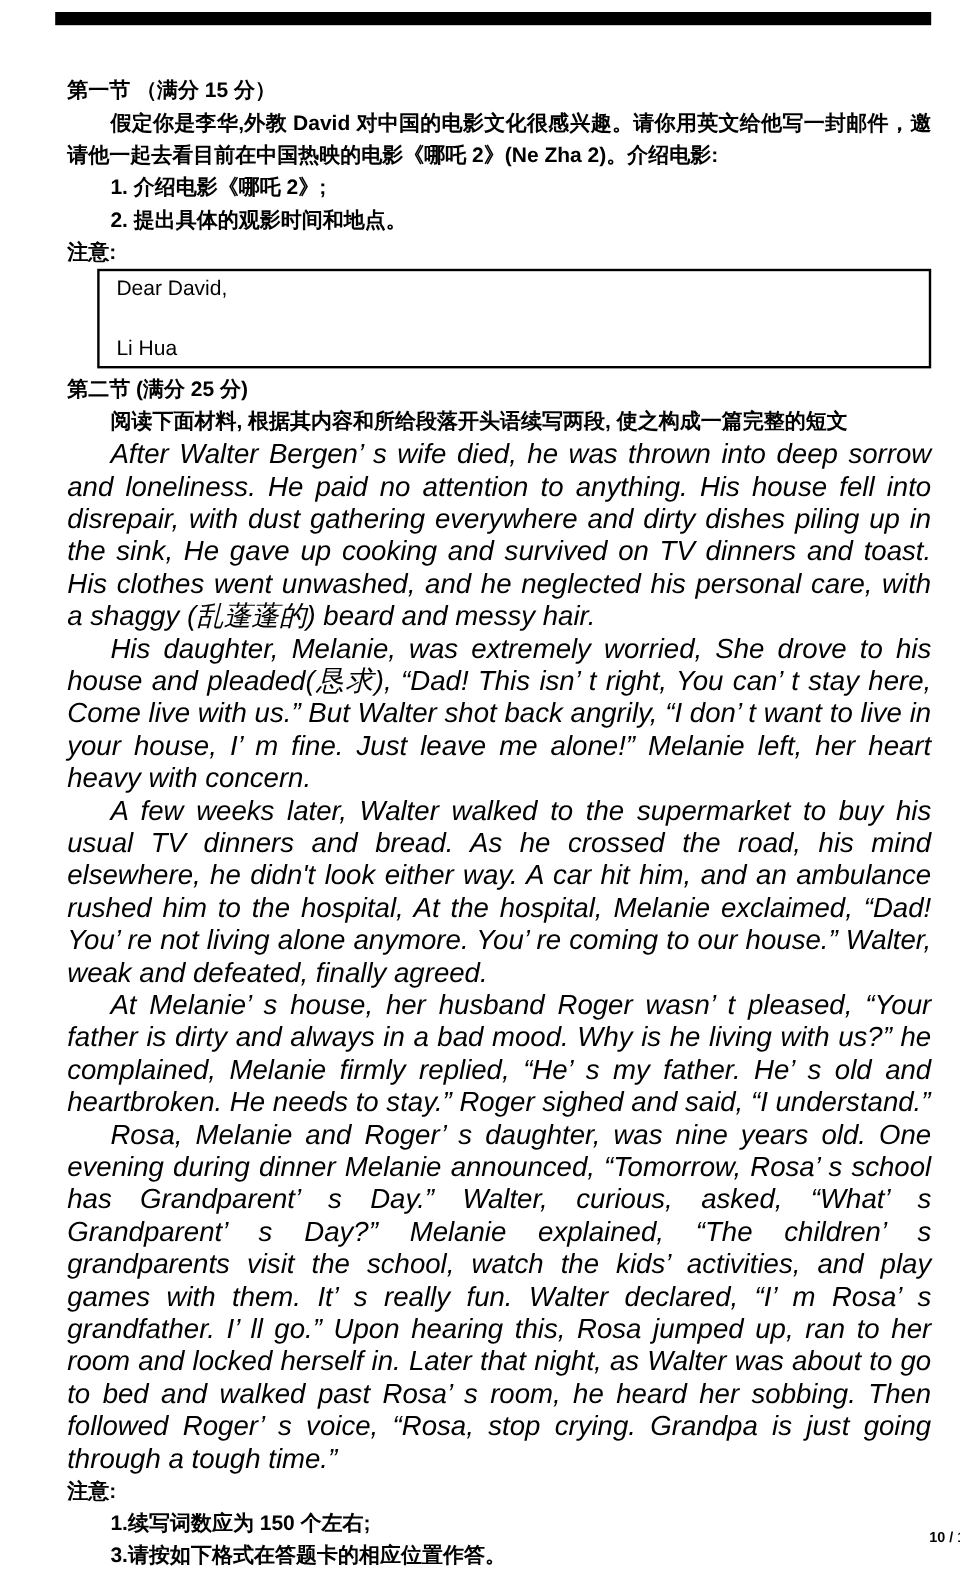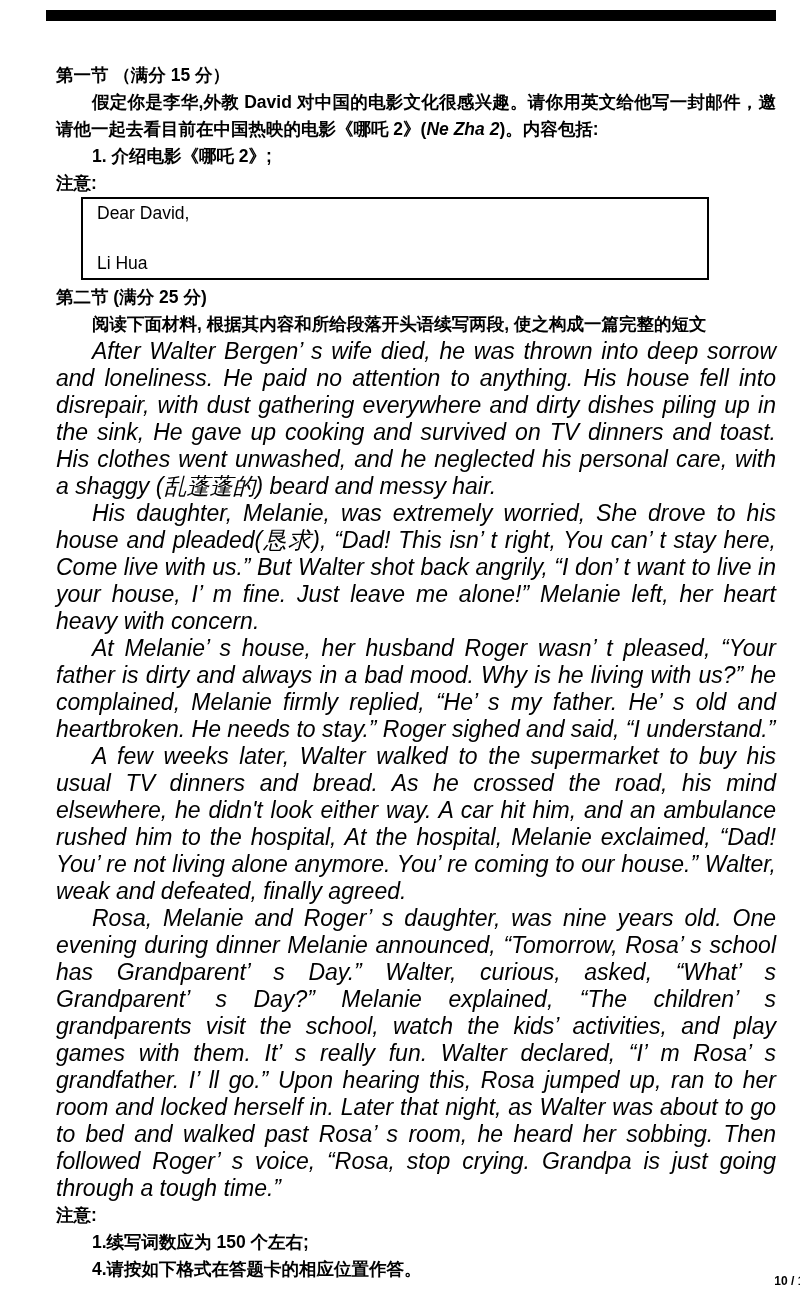--- a/index.html
+++ b/index.html
@@ -34,69 +34,70 @@
     font-style: italic;
   }
   .intro {
     font-size: 17.5px; line-height: 27px;
     text-align: justify;
     text-indent: 36px;
     font-weight: bold;
   }
   .answer-box {
     margin-left: 25px;
-    width: 628px;
+    width: 695px;
     border: 2px solid #000000;
     padding: 2px 10px 2px 14px;
   }
   .answer-box .boxline {
     font-size: 17.5px; line-height: 25px;
     font-weight: 400;
   }
   .sec2-heading { margin-top: 4px; }
   .footer {
     position: absolute;
     top: 1268px; left: 0;
     width: 800px;
     text-align: right;
     font-size: 12px;
     font-weight: bold;
     line-height: 27px;
   }
-  .italic { font-style: italic; }
+  .italic { }
 </style>
 </head>
 <body>
 
 <div class="page">
 
   <div class="scan-bar"></div>
 
   <div class="line zh">第一节 （满分 15 分）</div>
 
-  <div class="intro"><span>假定你是李华,外教 David 对中国的电影文化很感兴趣。请你用英文给他写一封邮件，邀请他一起去看目前在中国热映的电影《哪吒 2》(</span><span class="italic">Ne Zha 2</span><span>)。内容包括:</span></div>
+  <div class="intro"><span>假定你是李华,外教 David 对中国的电影文化很感兴趣。请你用英文给他写一封邮件，邀请他一起去看目前在中国热映的电影《哪吒 2》(</span><span class="italic">Ne Zha 2</span><span>)。介绍电影:</span></div>
 
   <div class="line zh indent">1. 介绍电影《哪吒 2》;</div>
+  <div class="line zh indent">2. 提出具体的观影时间和地点。</div>
 
   <div class="line zh">注意:</div>
 
   <div class="answer-box">
     <div class="boxline">Dear David,</div>
     <div class="boxline">&nbsp;</div>
     <div class="boxline">Li Hua</div>
   </div>
 
   <div class="line zh sec2-heading">第二节 (满分 25 分)</div>
   <div class="intro">阅读下面材料, 根据其内容和所给段落开头语续写两段, 使之构成一篇完整的短文</div>
 
   <p class="para">After Walter Bergen’ s wife died, he was thrown into deep sorrow and loneliness. He paid no attention to anything. His house fell into disrepair, with dust gathering everywhere and dirty dishes piling up in the sink, He gave up cooking and survived on TV dinners and toast. His clothes went unwashed, and he neglected his personal care, with a shaggy (乱蓬蓬的) beard and messy hair.</p>
   <p class="para">His daughter, Melanie, was extremely worried, She drove to his house and pleaded(恳求), “Dad! This isn’ t right, You can’ t stay here, Come live with us.” But Walter shot back angrily, “I don’ t want to live in your house, I’ m fine. Just leave me alone!” Melanie left, her heart heavy with concern.</p>
+  <p class="para">A few weeks later, Walter walked to the supermarket to buy his usual TV dinners and bread. As he crossed the road, his mind elsewhere, he didn't look either way. A car hit him, and an ambulance rushed him to the hospital, At the hospital, Melanie exclaimed, “Dad! You’ re not living alone anymore. You’ re coming to our house.” Walter, weak and defeated, finally agreed.</p>
   <p class="para">At Melanie’ s house, her husband Roger wasn’ t pleased, “Your father is dirty and always in a bad mood. Why is he living with us?” he complained, Melanie firmly replied, “He’ s my father. He’ s old and heartbroken. He needs to stay.” Roger sighed and said, “I understand.”</p>
-  <p class="para">A few weeks later, Walter walked to the supermarket to buy his usual TV dinners and bread. As he crossed the road, his mind elsewhere, he didn't look either way. A car hit him, and an ambulance rushed him to the hospital, At the hospital, Melanie exclaimed, “Dad! You’ re not living alone anymore. You’ re coming to our house.” Walter, weak and defeated, finally agreed.</p>
   <p class="para">Rosa, Melanie and Roger’ s daughter, was nine years old. One evening during dinner Melanie announced, “Tomorrow, Rosa’ s school has Grandparent’ s Day.” Walter, curious, asked, “What’ s Grandparent’ s Day?” Melanie explained, “The children’ s grandparents visit the school, watch the kids’ activities, and play games with them. It’ s really fun. Walter declared, “I’ m Rosa’ s grandfather. I’ ll go.” Upon hearing this, Rosa jumped up, ran to her room and locked herself in. Later that night, as Walter was about to go to bed and walked past Rosa’ s room, he heard her sobbing. Then followed Roger’ s voice, “Rosa, stop crying. Grandpa is just going through a tough time.”</p>
 
   <div class="line zh">注意:</div>
   <div class="line zh indent">1.续写词数应为 150 个左右;</div>
-  <div class="line zh indent">4.请按如下格式在答题卡的相应位置作答。</div>
+  <div class="line zh indent">3.请按如下格式在答题卡的相应位置作答。</div>
 
   <div class="footer">10 / 10</div>
 
 </div>
 
 </body></html>

